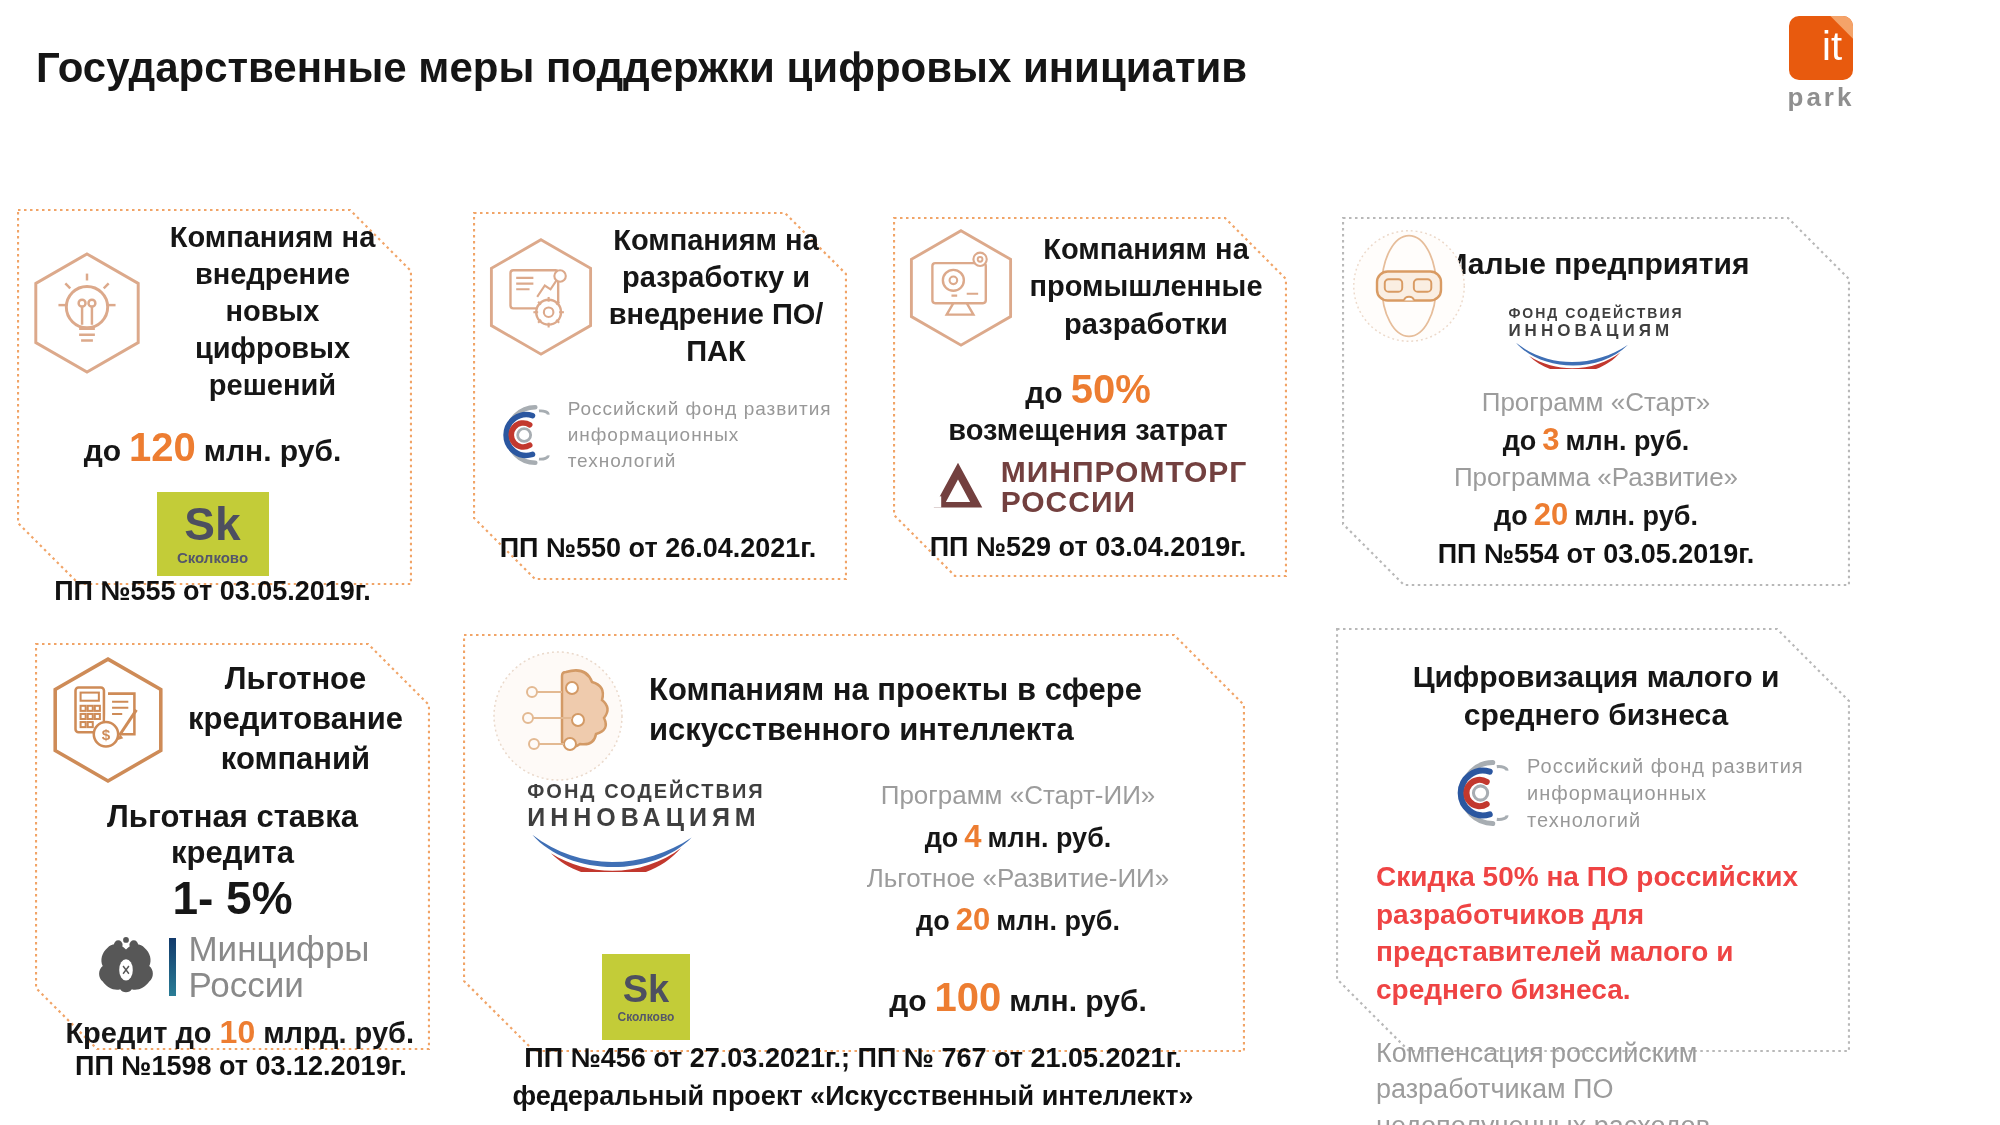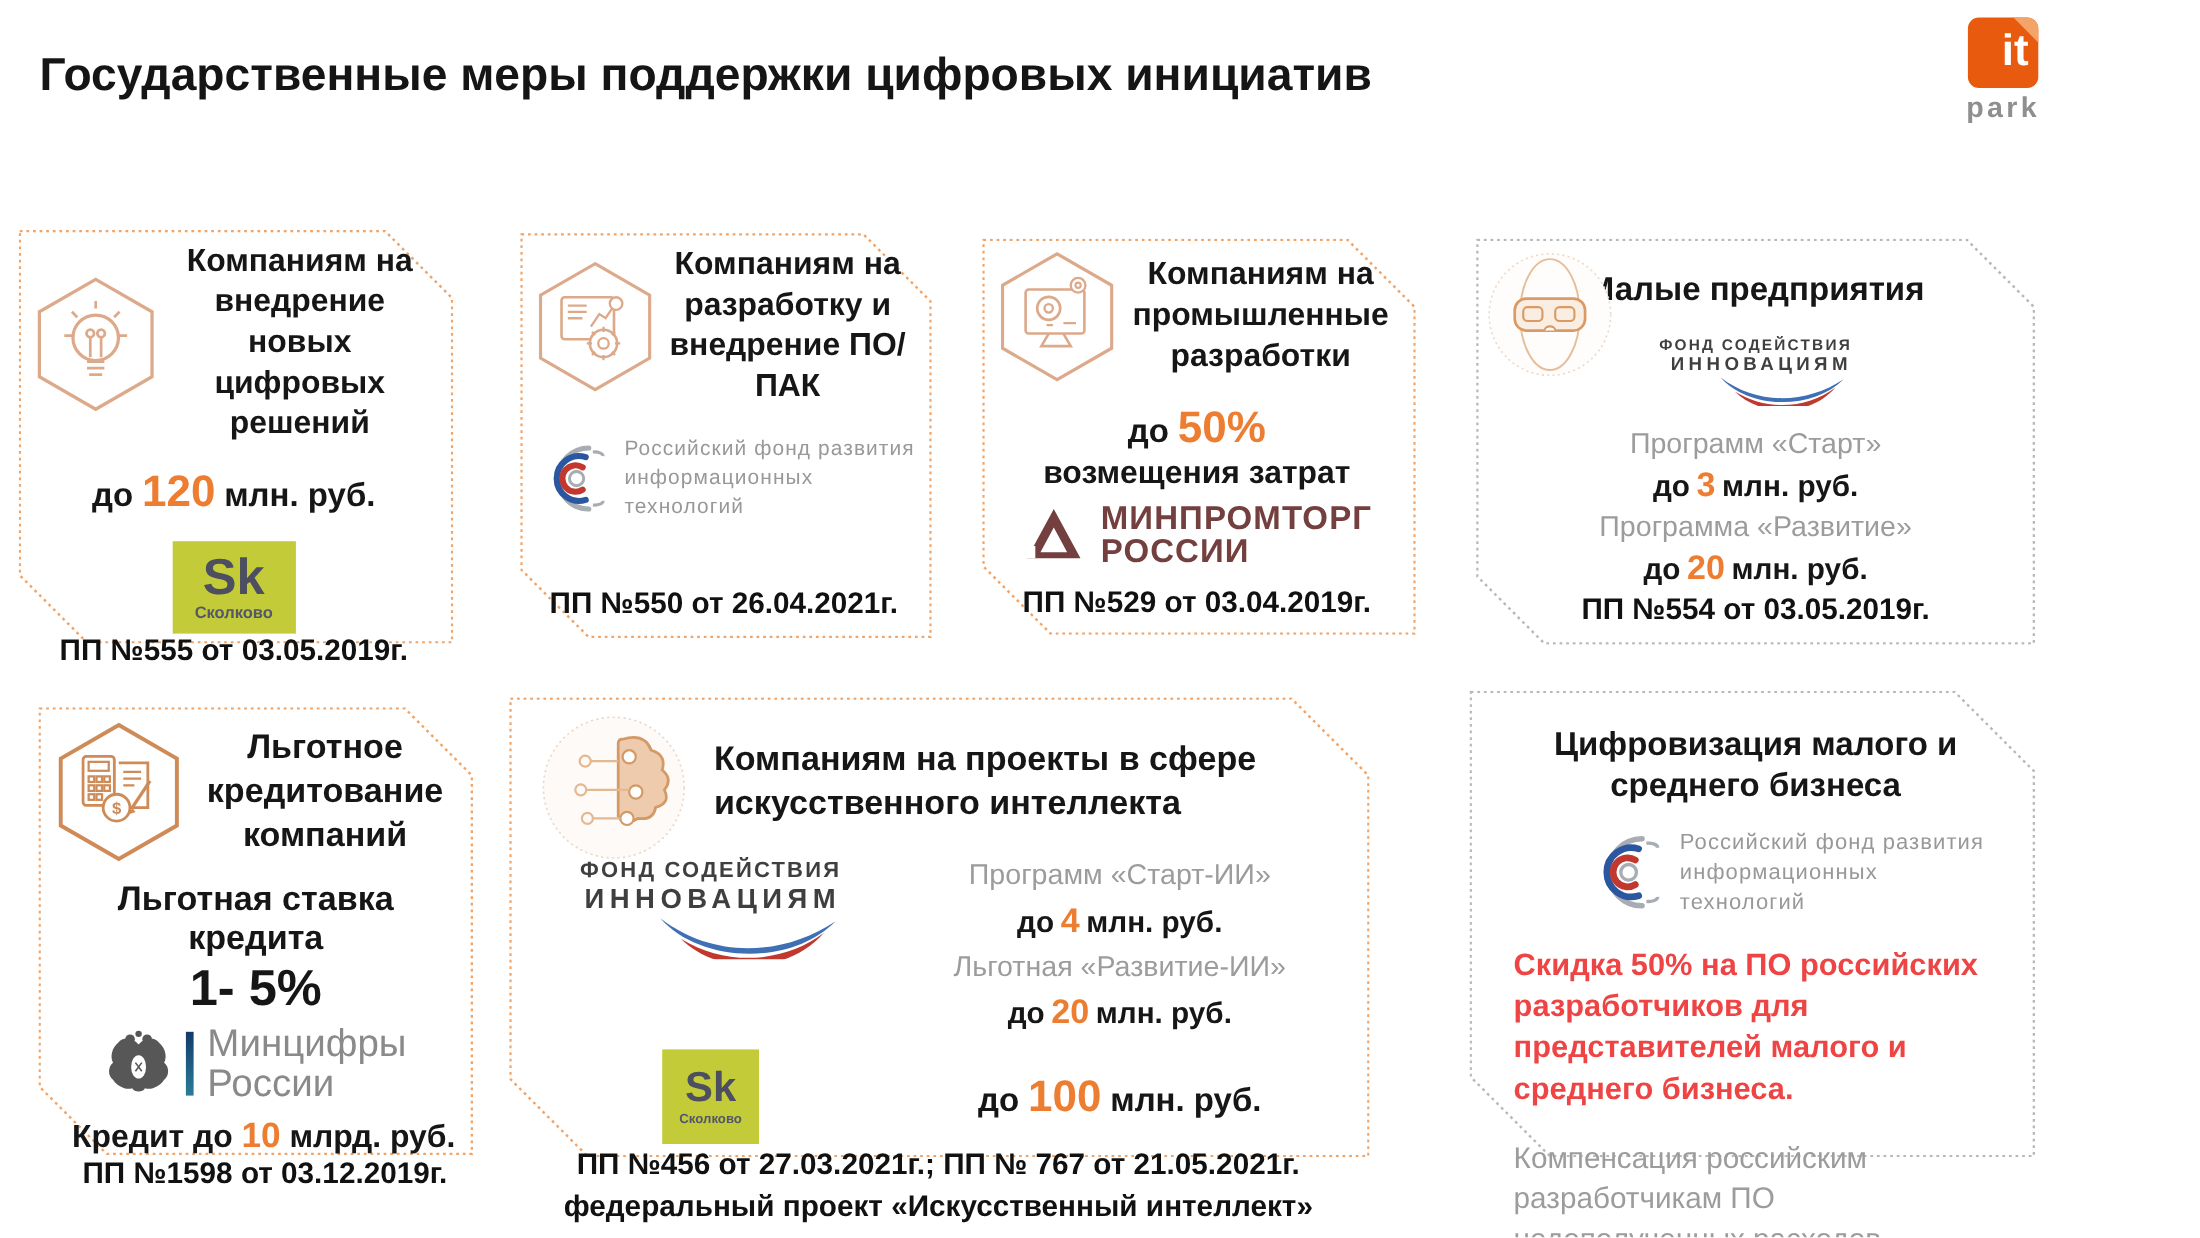--- a/index.html
+++ b/index.html
@@ -5,21 +5,21 @@
   html,body{margin:0;padding:0;background:#fff;}
   .slide{position:relative;width:1919px;height:1125px;background:#fff;overflow:hidden;
          font-family:"Liberation Sans","DejaVu Sans",sans-serif;color:#1b1b1b;}
   .page-title{position:absolute;left:36px;top:44px;font-size:42px;font-weight:700;color:#151515;}
 
   
   .itpark{position:absolute;right:58px;top:16px;width:80px;text-align:center;}
   .itpark-sq{position:relative;width:64px;height:64px;margin:0 auto;background:#e85a0e;border-radius:10px;overflow:hidden;}
   .itpark-sq::after{content:'';position:absolute;top:-16px;right:-16px;width:32px;height:32px;
                     background:#f4a369;transform:rotate(45deg);}
-  .itpark-sq span{position:absolute;left:0;right:0;top:8px;color:#fff;font-size:40px;font-weight:700;padding-left:22px;}
+  .itpark-sq span{position:absolute;left:0;right:0;top:8px;color:#fff;font-size:40px;font-weight:400;padding-left:22px;}
   .itpark-park{margin-top:2px;color:#8f8f8f;font-size:26px;font-weight:700;letter-spacing:3px;}
 
   
   .card{position:absolute;}
   .card-border{position:absolute;left:0;top:0;pointer-events:none;}
   .card-border polygon{fill:none;stroke-width:2.2;stroke-dasharray:2.5,3.5;}
   .card-border.orange polygon{stroke:#f1a467;}
   .card-border.gray polygon{stroke:#b8b8b8;}
   .card-inner{position:absolute;inset:0;display:flex;flex-direction:column;}
 
@@ -39,21 +39,21 @@
 
   
   .rfrit{display:flex;align-items:center;gap:12px;}
   .rfrit-text{color:#989898;font-size:19px;line-height:1.35;letter-spacing:1px;}
 
   
   .mpt{display:flex;align-items:center;gap:14px;justify-content:center;}
   .mpt-text{color:#73403f;font-weight:700;font-size:30px;line-height:1.0;letter-spacing:1px;}
 
   
-  .fsi{text-align:right;}
+  .fsi{text-align:left;}
   .fsi .l1{color:#3f3f3f;font-weight:700;}
   .fsi .l2{color:#3f3f3f;font-weight:700;}
   .fsi.small .l1{font-size:14px;letter-spacing:2px;}
   .fsi.small .l2{font-size:17px;letter-spacing:4px;}
   .fsi.large .l1{font-size:20px;letter-spacing:2px;}
   .fsi.large .l2{font-size:25px;letter-spacing:5px;}
 
   
   .mincifry{display:flex;align-items:center;justify-content:center;gap:12px;}
   .mc-bar{width:7px;height:58px;background:linear-gradient(#123a6b,#2a7d96);}
@@ -314,21 +314,21 @@
               <path d="M4,2 C40,30 88,28 124,4 C92,36 30,32 4,2 Z" fill="#3f6fb5"></path>
               <path d="M18,16 C50,36 90,32 116,12 C90,42 42,40 18,16 Z" fill="#c2382e"></path>
             </svg>
           </div>
         </div>
         <div style="flex:1;">
           <div class="prog-label">Программ «Старт-ИИ»</div>
           <div class="prog-amount" style="margin-top:8px;">
             <span>до</span><span class="accent val">4</span><span>млн. руб.</span>
           </div>
-          <div class="prog-label" style="margin-top:8px;">Льготная «Развитие-ИИ»</div>
+          <div class="prog-label" style="margin-top:8px;">Льготное «Развитие-ИИ»</div>
           <div class="prog-amount" style="margin-top:8px;">
             <span>до</span><span class="accent val">20</span><span>млн. руб.</span>
           </div>
         </div>
       </div>
       <div style="display:flex;align-items:center;margin-top:16px;">
         <div style="width:330px;display:flex;justify-content:center;">
           <div class="sk" style="width:88px;height:86px;">
             <span class="sk-mark" style="font-size:38px;">Sk</span>
             <span class="sk-name" style="font-size:12px;">Сколково</span>

